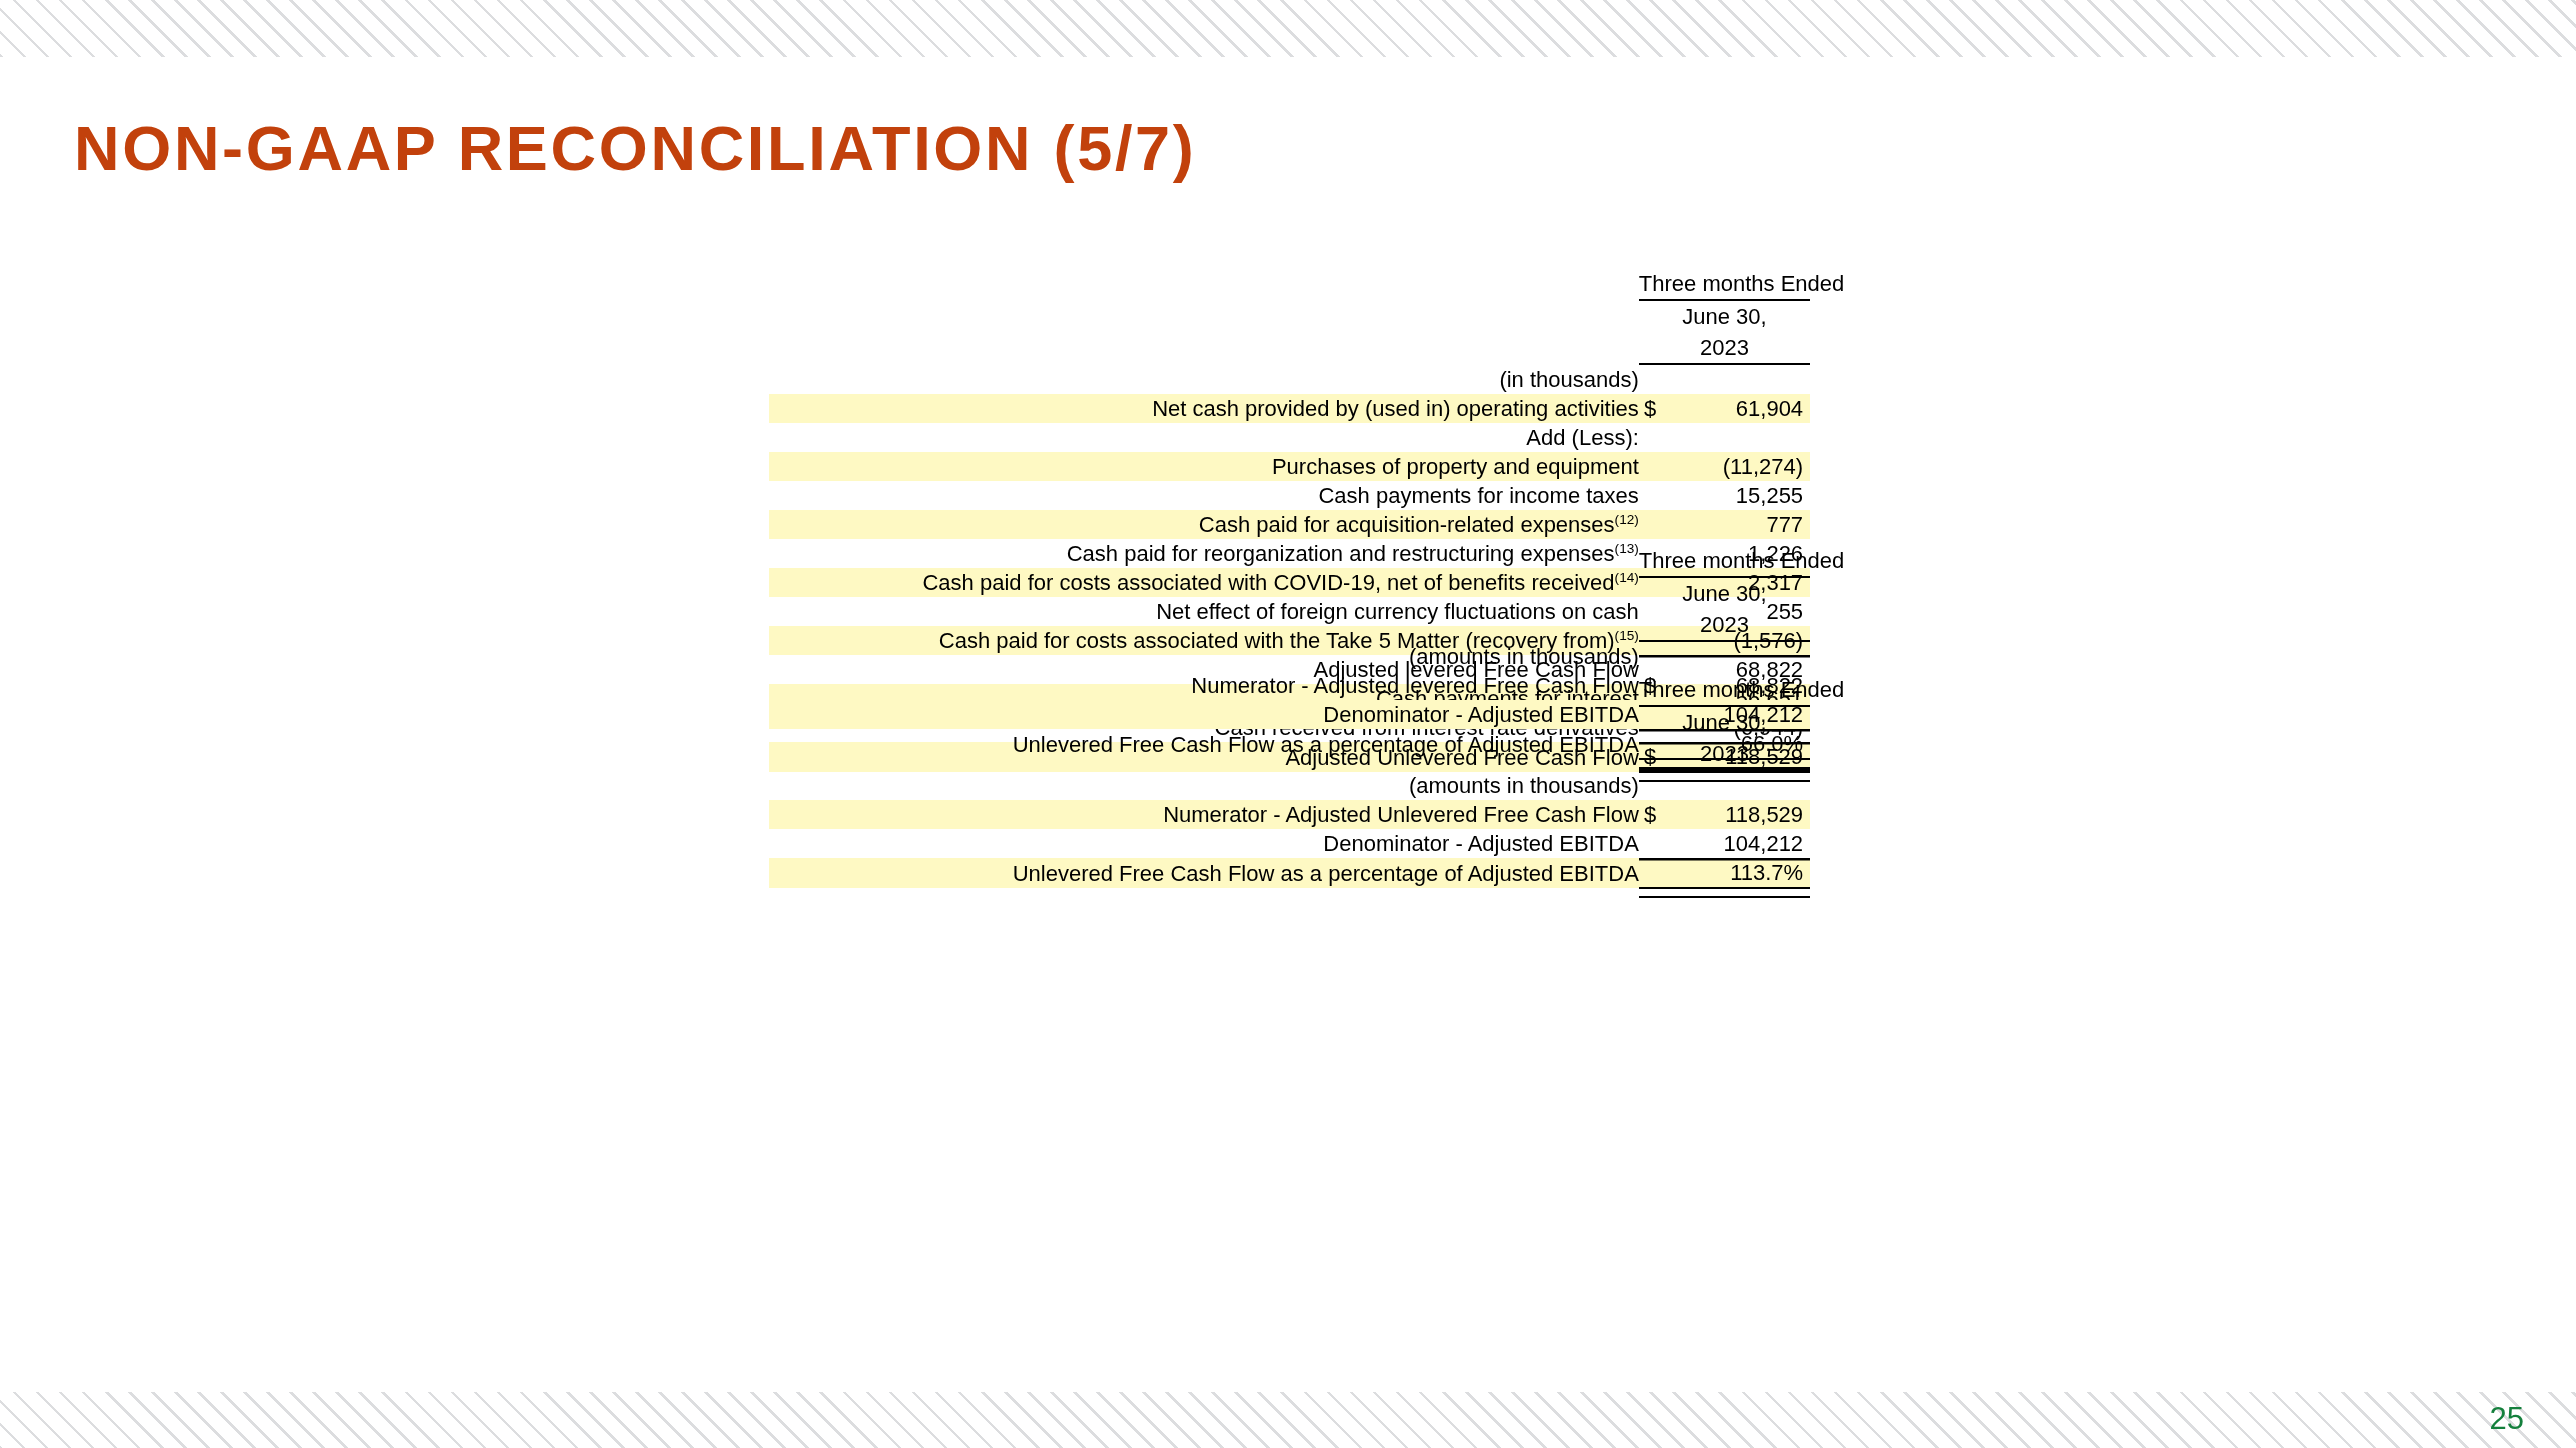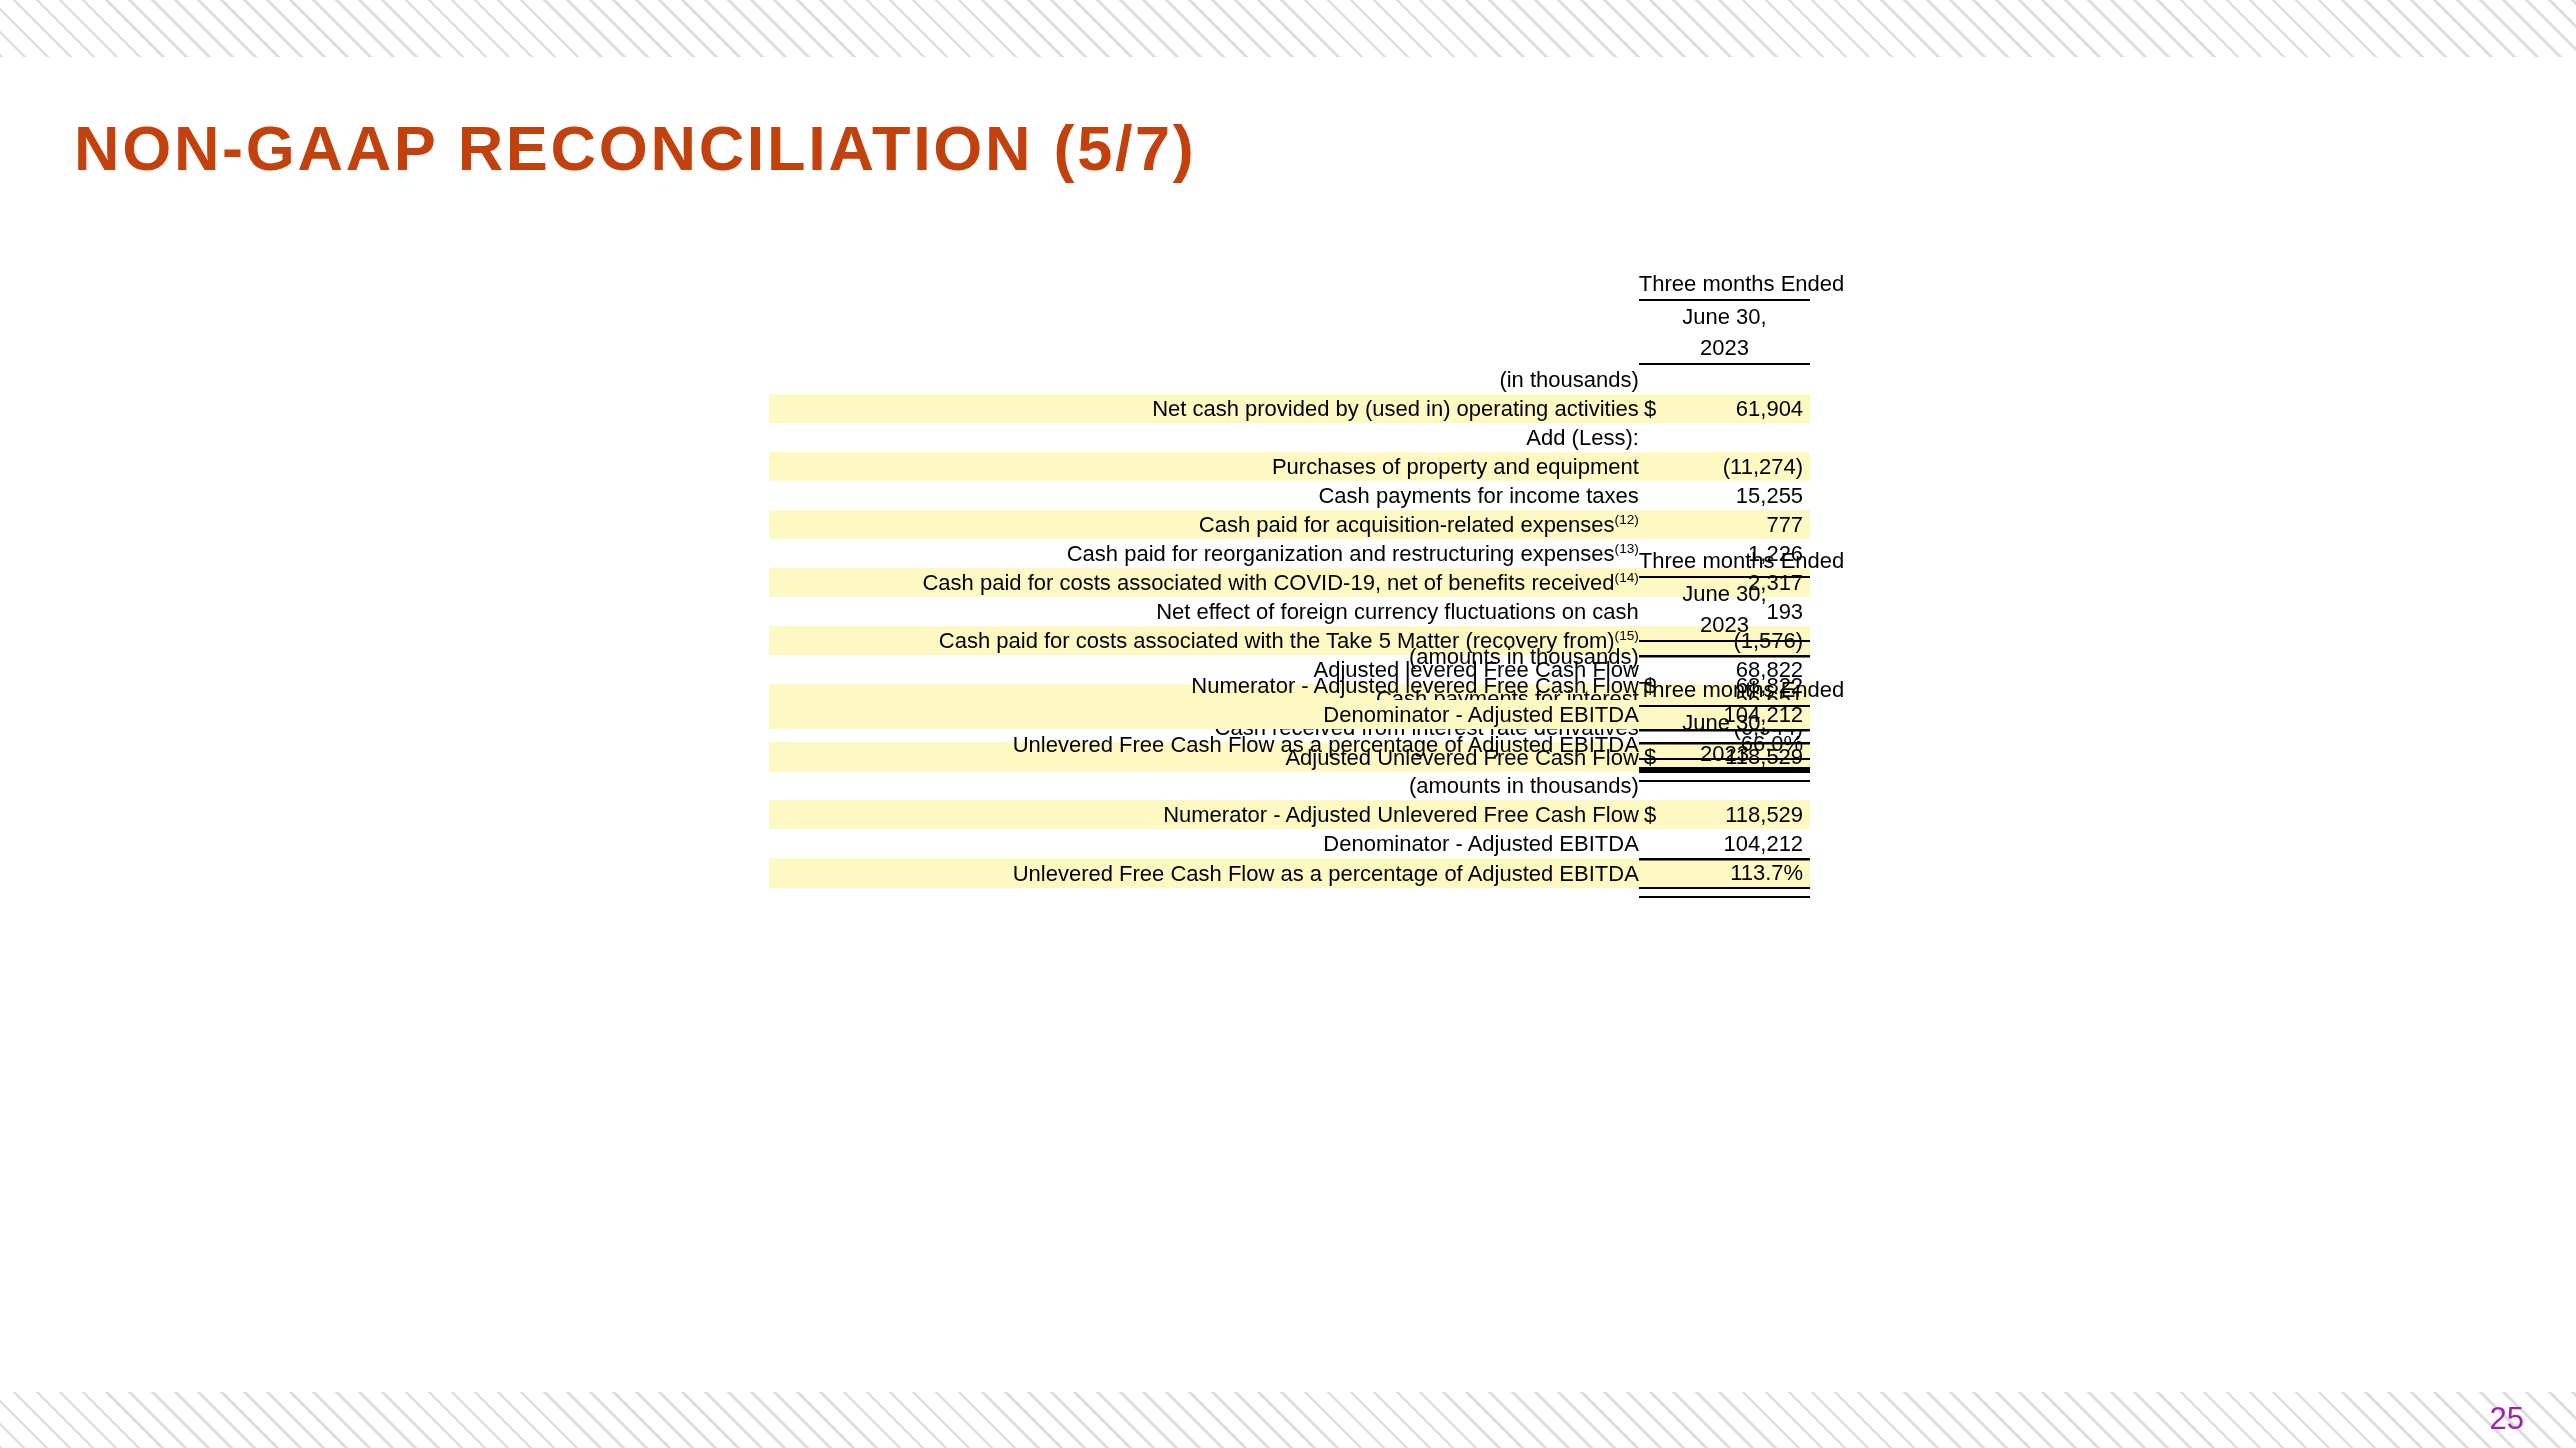--- a/index.html
+++ b/index.html
@@ -49,21 +49,21 @@
     color: #c2410c;
     white-space: nowrap;
   }
 
   
   .page-number {
     position: absolute;
     right: 52px;
     bottom: 15.5px;
     font-size: 31px;
-    color: #a21caf;
+    color: #15803d;
     line-height: 1;
   }
 
   
   .fin-table {
     position: absolute;
     left: 769px;
     width: 1041px;
     border-collapse: collapse;
     table-layout: fixed;
@@ -192,21 +192,21 @@
         <td class="val">1,226</td>
       </tr>
       <tr class="band">
         <td class="label">Cash paid for costs associated with COVID-19, net of benefits received<sup>(14)</sup></td>
         <td class="sym"></td>
         <td class="val">2,317</td>
       </tr>
       <tr class="">
         <td class="label">Net effect of foreign currency fluctuations on cash</td>
         <td class="sym"></td>
-        <td class="val">193</td>
+        <td class="val">255</td>
       </tr>
       <tr class="band">
         <td class="label">Cash paid for costs associated with the Take 5 Matter (recovery from)<sup>(15)</sup></td>
         <td class="sym"></td>
         <td class="val">(1,576)</td>
       </tr>
       <tr class="rule-top">
         <td class="label">Adjusted levered Free Cash Flow</td>
         <td class="sym"></td>
         <td class="val">68,822</td>

